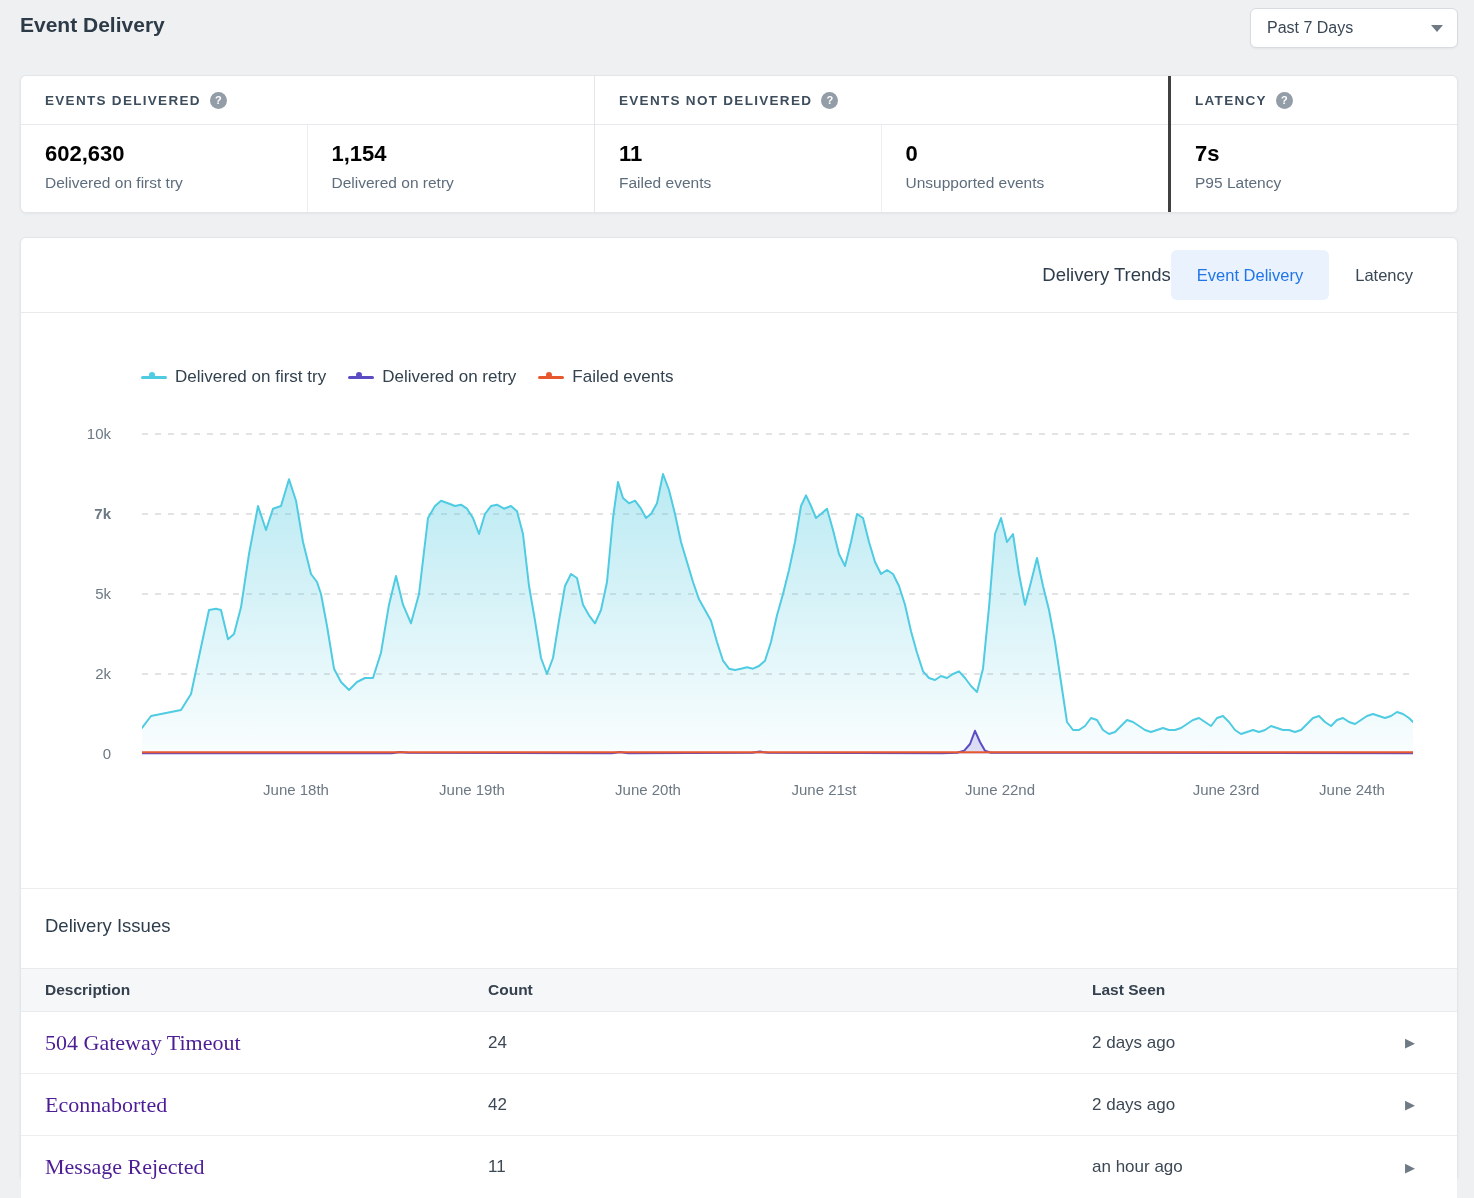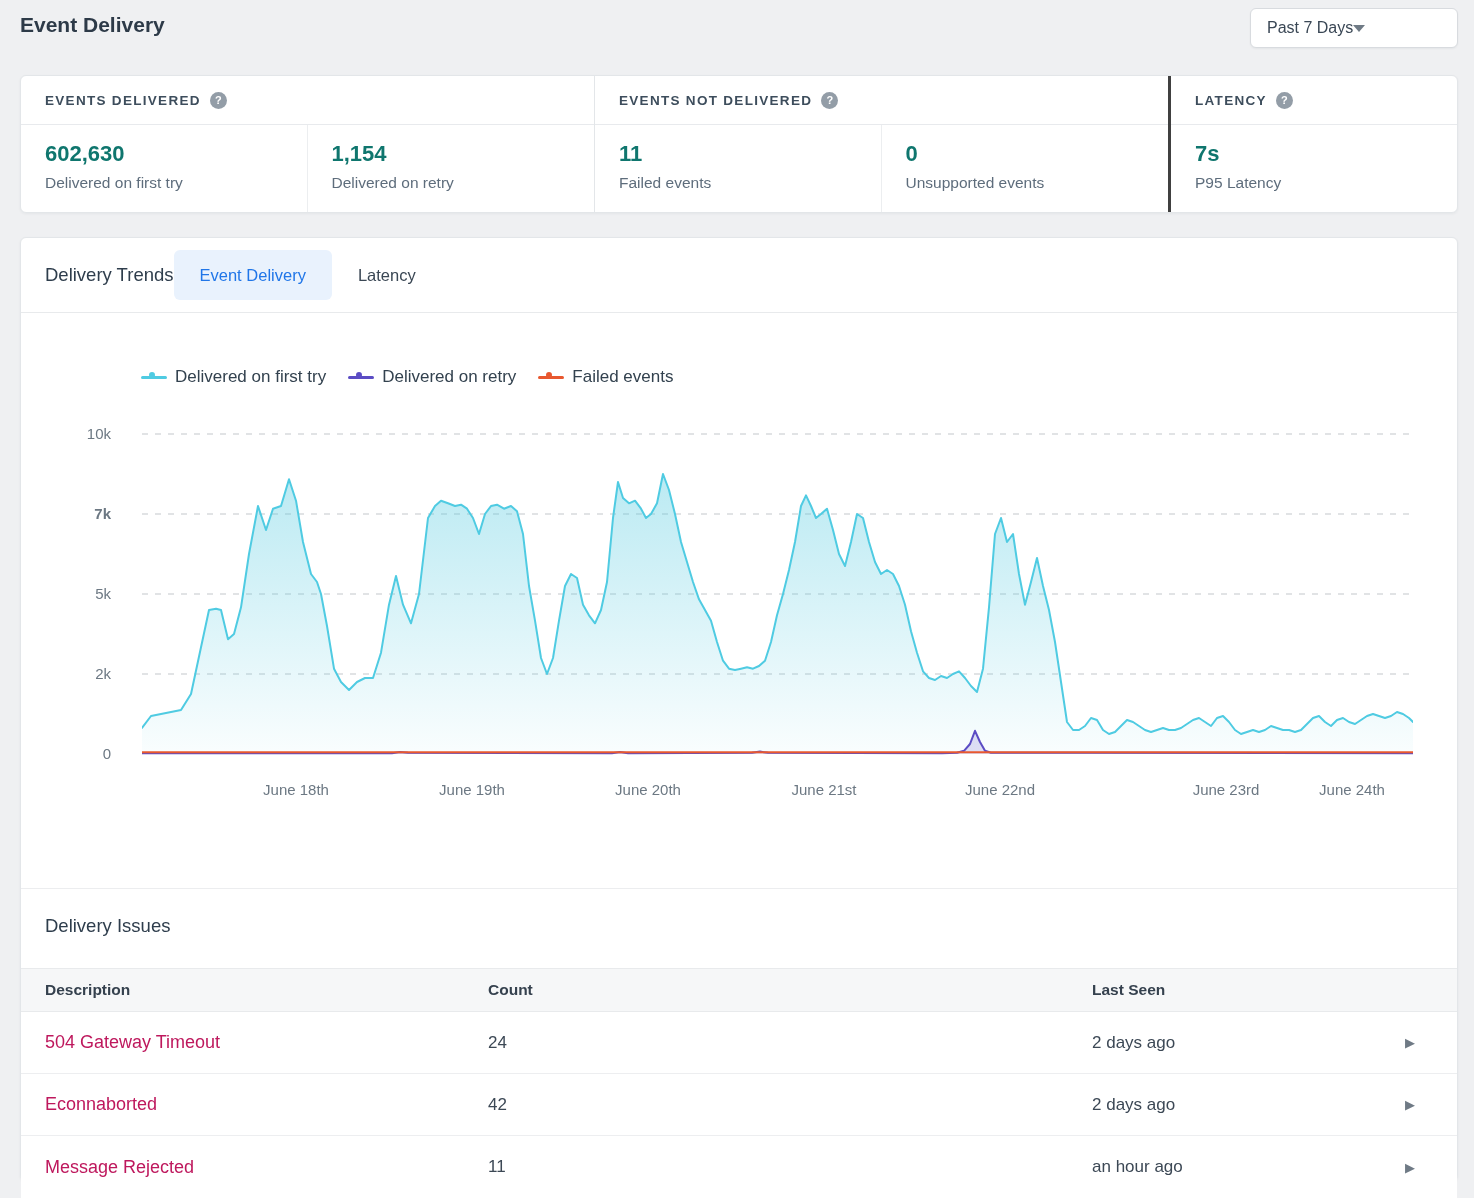--- a/index.html
+++ b/index.html
@@ -2,21 +2,21 @@
 <html><head>
 <meta charset="utf-8">
 <style>
   html,body{margin:0;padding:0;background:#EFF0F2;}
   *{box-sizing:border-box;}
   .page{position:relative;width:1474px;height:1198px;background:#EFF0F2;
         font-family:"Liberation Sans","DejaVu Sans",sans-serif;color:#2E3B49;overflow:hidden;}
   .page-title{position:absolute;left:20px;top:13px;font-size:21px;font-weight:700;color:#2D3A48;}
   .range-select{position:absolute;right:16px;top:8px;width:208px;height:40px;background:#FFFFFF;
         border:1px solid #D8DBDF;border-radius:6px;display:flex;align-items:center;
-        justify-content:flex-start;padding:0 14px 0 16px;cursor:pointer;
+        justify-content:space-between;padding:0 14px 0 16px;cursor:pointer;
         box-shadow:0 1px 2px rgba(20,30,45,.05);}
   .range-select .label{font-size:16px;color:#3A4755;}
   .caret{width:0;height:0;border-left:6px solid transparent;border-right:6px solid transparent;
         border-top:7px solid #6F7A85;}
   .card{position:absolute;background:#FFFFFF;border:1px solid #E3E6E9;border-radius:6px;
         box-shadow:0 1px 3px rgba(25,35,50,.05);}
   
   .stats-card{left:20px;top:75px;width:1438px;height:138px;display:flex;}
   .stat-group{height:100%;}
   .stat-group.g0{width:574px;border-right:1px solid #E3E6E9;}
@@ -27,27 +27,27 @@
   .stat-group-label{font-size:13.5px;font-weight:700;letter-spacing:1.3px;color:#3D4D5C;}
   .help-icon{display:inline-flex;width:17px;height:17px;border-radius:50%;background:#939DA7;
         color:#FFF;font-size:11px;font-weight:700;align-items:center;justify-content:center;
         margin-left:9px;cursor:pointer;}
   .stat-body{display:flex;height:87px;}
   .stat-cell{padding:16px 0 0 24px;}
   .stat-cell.split{border-right:1px solid #ECEEF0;}
   .g0 .stat-cell{width:287px;}
   .g1 .stat-cell{width:288px;}
   .g2 .stat-cell{width:100%;}
-  .stat-value{font-size:22px;font-weight:700;color:#0f766e;}
+  .stat-value{font-size:22px;font-weight:700;color:#000000;}
   .stat-label{font-size:15.5px;color:#5E6D7C;margin-top:7px;}
   
   .main-card{left:20px;top:237px;width:1438px;height:944px;}
   .trends-header{position:absolute;left:0;top:0;width:100%;height:75px;
         border-bottom:1px solid #E8EAEC;display:flex;align-items:center;
-        justify-content:flex-start;padding:0 18px 0 24px;}
+        justify-content:flex-end;padding:0 18px 0 24px;}
   .section-title{font-size:18.5px;color:#2E3D4C;font-weight:500;}
   .tabs{display:flex;align-items:center;}
   .tab{height:50px;display:flex;align-items:center;padding:0 26px;border-radius:6px;
         font-size:16.5px;color:#3A4754;cursor:pointer;}
   .tab.active{background:#E9F2FD;color:#2076E8;font-weight:500;}
   
   .chart-wrap{position:absolute;left:0;top:75px;width:100%;height:561px;}
   .legend{position:absolute;left:120px;top:54px;display:flex;align-items:center;}
   .legend-item{display:flex;align-items:center;margin-right:22px;cursor:pointer;}
   .lg-marker{position:relative;width:26px;height:12px;margin-right:8px;}
@@ -65,21 +65,21 @@
         border-bottom:1px solid #E8EAEC;display:flex;align-items:center;}
   .tbl-header .cell{font-size:15.5px;font-weight:700;color:#35414E;}
   .tbl-row{height:62px;display:flex;align-items:center;border-bottom:1px solid #EDEEF0;
         background:#FFF;cursor:pointer;}
   .tbl-row:last-child{border-bottom:none;}
   .cell{padding-left:24px;}
   .c-desc{width:443px;}
   .c-count{width:604px;}
   .c-last{width:300px;}
   .c-chev{flex:1;display:flex;justify-content:flex-end;padding-right:42px;}
-  .issue-link{font-size:18px;color:#be185d;text-decoration:none;}
+  .issue-link{font-size:22px;color:#4c1d95;text-decoration:none;font-family:Liberation Serif, serif;}
   .cell-text{font-size:17px;color:#3C4855;}
   .chevron{font-size:13px;color:#6F7A85;}
 </style>
 </head>
 <body>
 
 <div class="page">
 
   <div class="page-title">Event Delivery</div>
 

